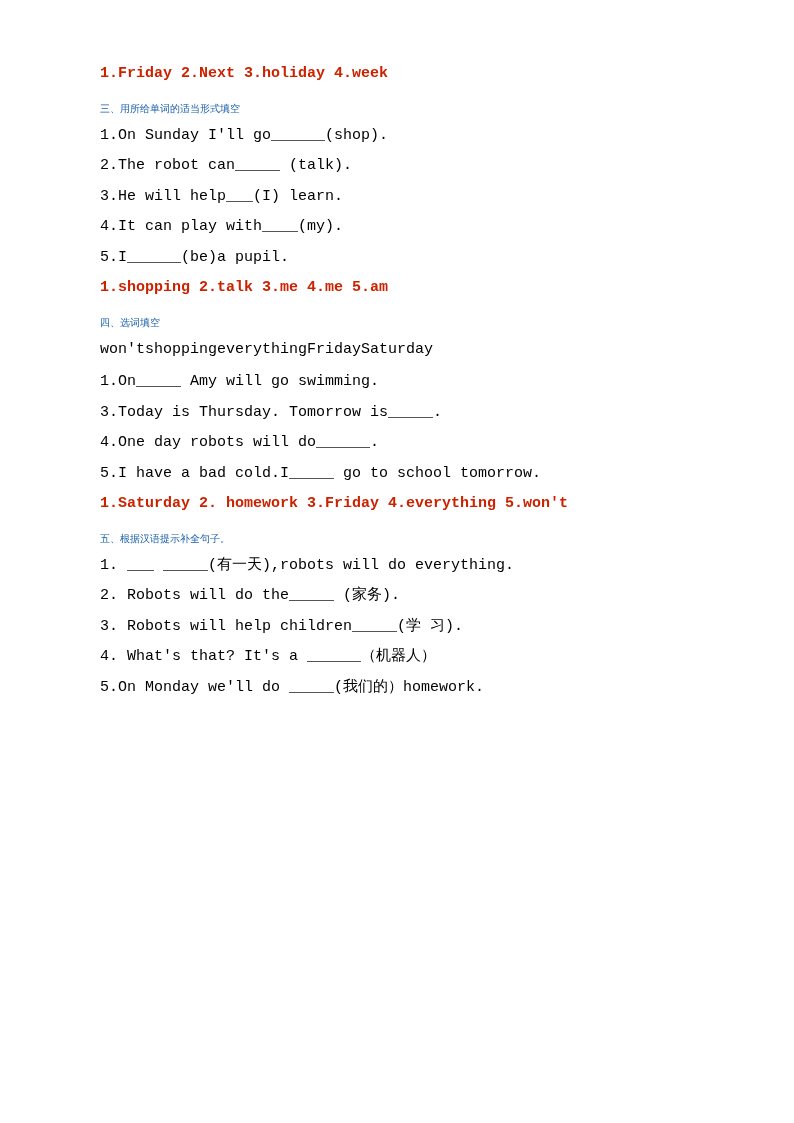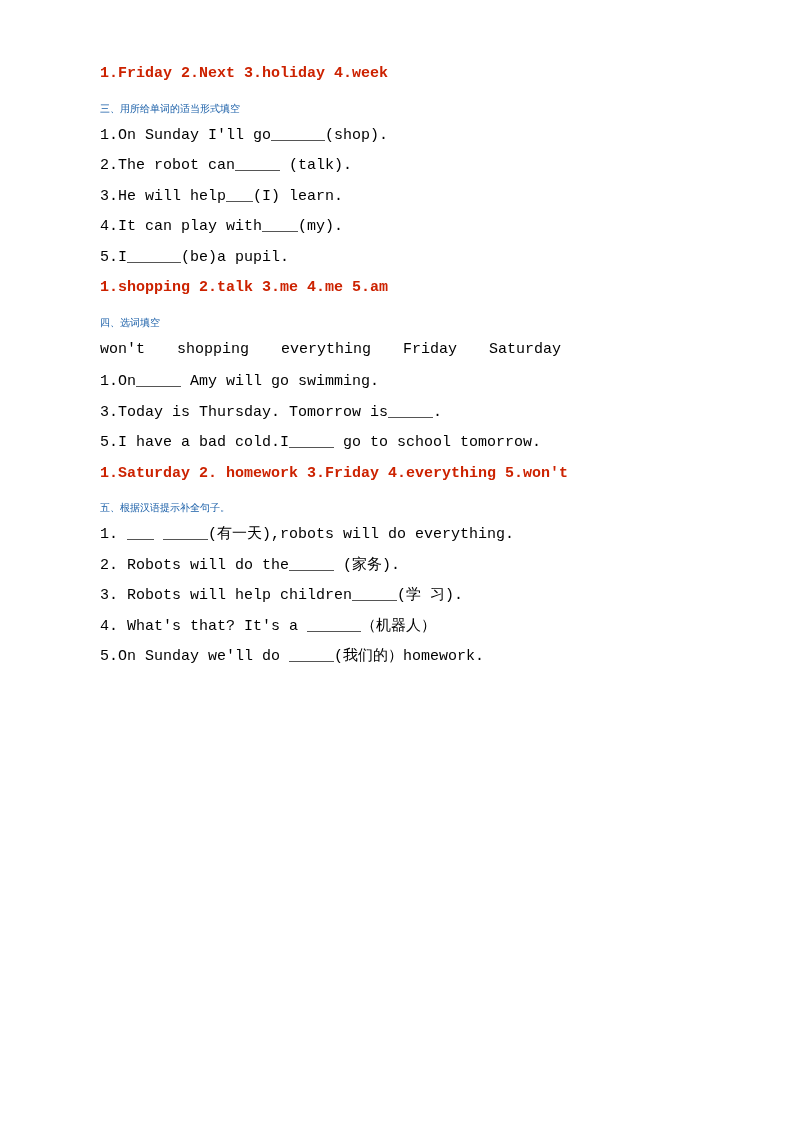--- a/index.html
+++ b/index.html
@@ -26,21 +26,20 @@
       font-family: 'SimSun', 'STSong', serif;
       font-size: 10px;
       margin-top: 10px;
       margin-bottom: 4px;
     }
     .line {
       margin-bottom: 2px;
     }
     .word-bank {
       display: flex;
-      gap: 32px;
       margin-bottom: 4px;
       flex-wrap: wrap;
     }
     .word-bank span {
       font-family: 'Courier New', Courier, monospace;
       font-size: 15px;
       color: #000;
     }
   </style>
 </head>
@@ -89,20 +88,23 @@
 </div>
 
 <div>
   <div class="line">
     <span>1.On_____ Amy will go swimming.</span>
   </div>
   <div class="line">
     <span>3.Today is Thursday. Tomorrow is_____.</span>
   </div>
   <div class="line">
+    <span>4.One day robots will do______.</span>
+  </div>
+  <div class="line">
     <span>5.I have a bad cold.I_____ go to school tomorrow.</span>
   </div>
 </div>
 
 <div class="line">
   <span class="red-answer">1.Saturday  2. homework  3.Friday  4.everything  5.won't</span>
 </div>
 
 <div class="section-header">
   <span>五、根据汉语提示补全句子。</span>
@@ -115,15 +117,15 @@
   <div class="line">
     <span>2.  Robots will do the_____ (家务).</span>
   </div>
   <div class="line">
     <span>3.  Robots will help children_____(学 习).</span>
   </div>
   <div class="line">
     <span>4.  What's that? It's a ______（机器人）</span>
   </div>
   <div class="line">
-    <span>5.On Sunday we'll do _____(我们的）homework.</span>
+    <span>5.On Monday we'll do _____(我们的）homework.</span>
   </div>
 </div>
 
 </body></html>

